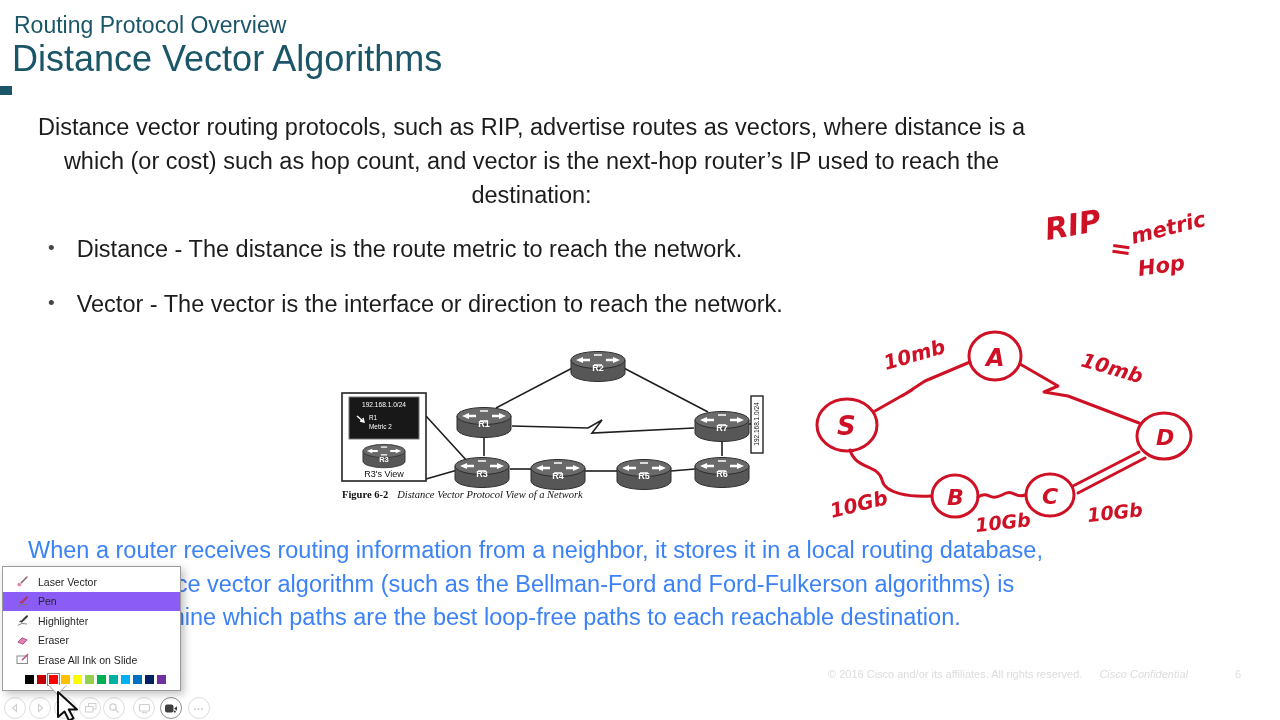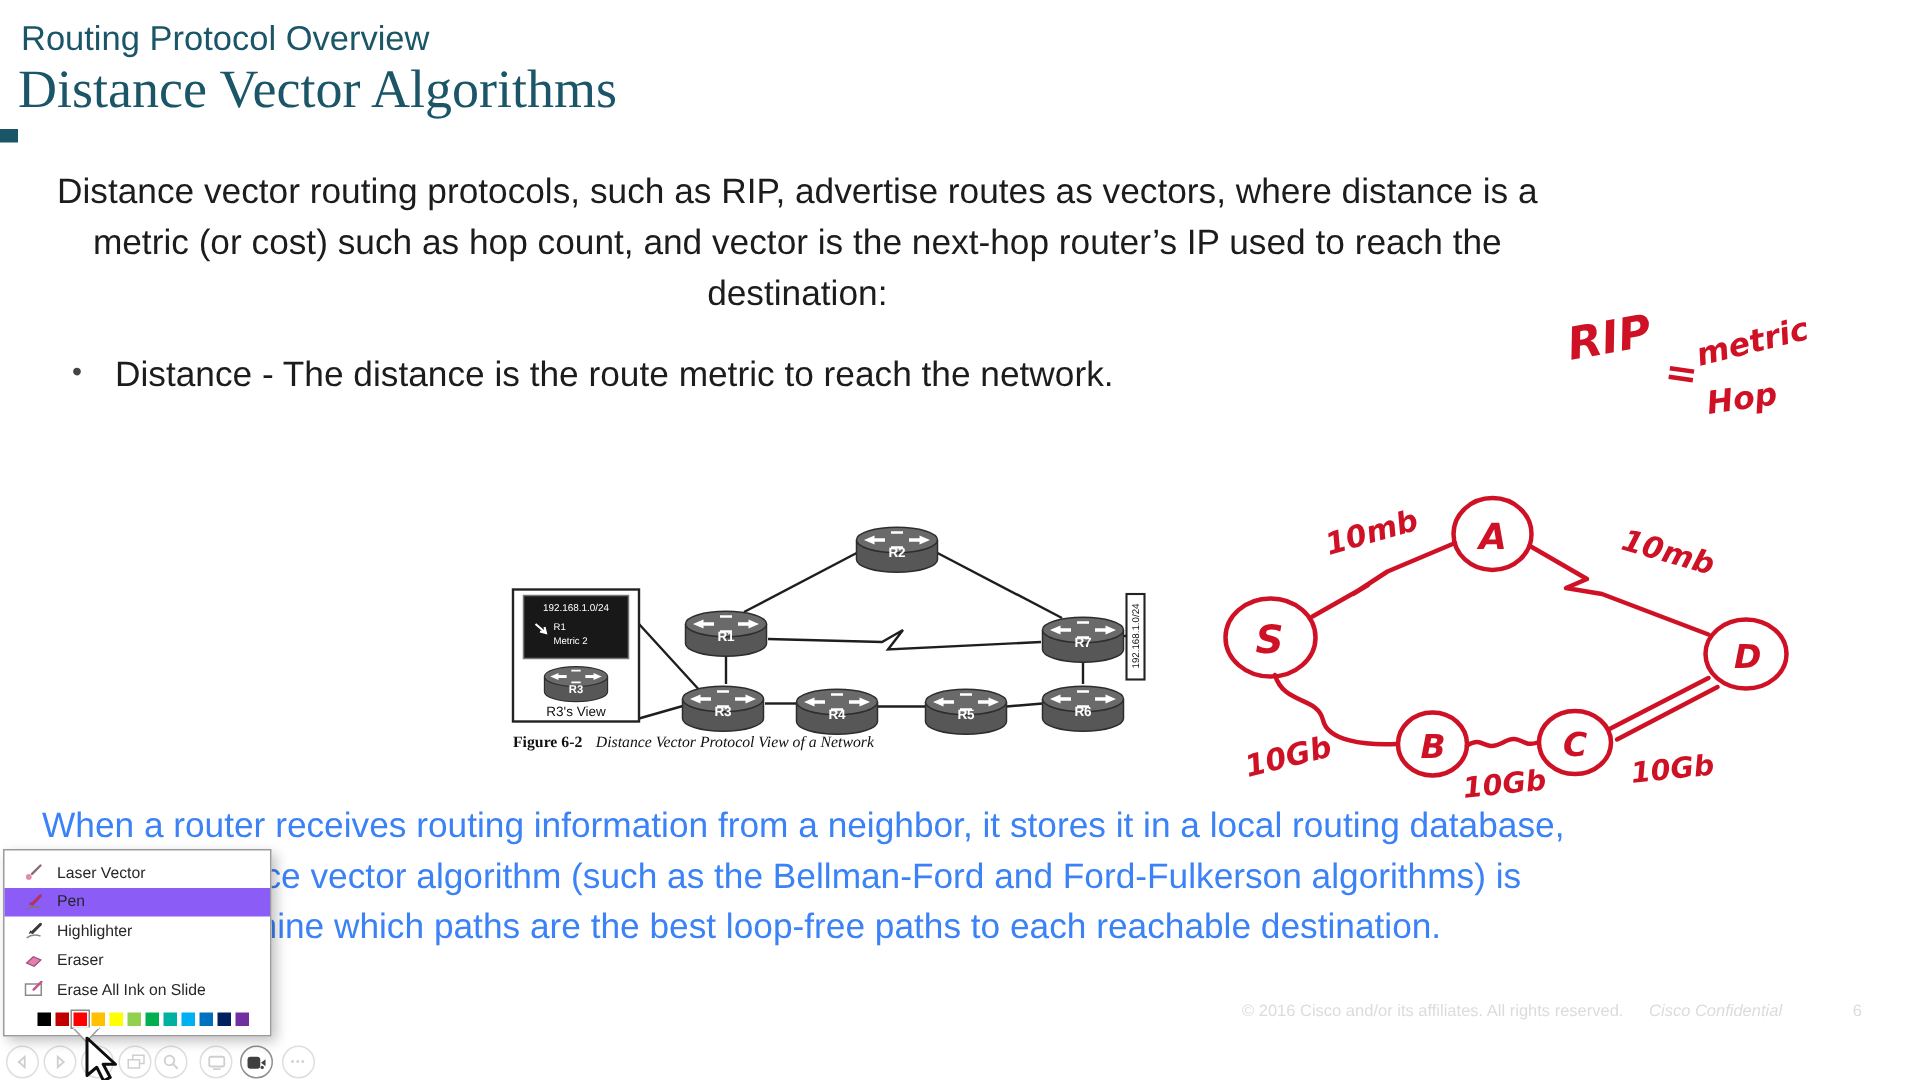--- a/index.html
+++ b/index.html
@@ -2,21 +2,21 @@
 <html><head>
 <meta charset="utf-8">
 <style>
   html,body{margin:0;padding:0;background:#fff;}
   .stage{position:relative;width:1248px;height:720px;background:#ffffff;overflow:hidden;
          font-family:"Liberation Sans",sans-serif;}
   .abs{position:absolute;}
 
   
   .pretitle{left:14px;top:12px;font-size:23px;color:#1a5668;}
-  .title{left:12px;top:38px;font-size:36px;color:#1a5668;font-family:Liberation Serif, serif;}
+  .title{left:12px;top:38px;font-size:36px;color:#1a5668;}
   .accent-square{left:0;top:86px;width:12px;height:9px;background:#1a5668;}
 
   
   .intro{left:38px;top:110px;color:#1c1c1c;font-size:23.5px;line-height:34px;white-space:nowrap;text-align:center;}
   .bullet-row{position:absolute;left:48px;color:#1c1c1c;font-size:23.5px;white-space:nowrap;}
   .bullet-dot{color:#444;font-size:19px;vertical-align:3px;margin-right:22px;}
   .bullet-term{font-weight:normal;}
   .closing{left:28px;top:534px;color:#3b82f6;font-size:23.5px;line-height:33.5px;white-space:nowrap;z-index:2;}
 
   
@@ -53,26 +53,29 @@
 <body>
 
 <div class="stage">
 
   <div class="abs pretitle">Routing Protocol Overview</div>
   <div class="abs title">Distance Vector Algorithms</div>
   <div class="abs accent-square"></div>
 
   <div class="abs intro">
     <div>Distance vector routing protocols, such as RIP, advertise routes as vectors, where distance is a</div>
-    <div>metric (or cost) such as hop count, and vector is the next-hop router’s IP used to reach the</div>
+    <div>which (or cost) such as hop count, and vector is the next-hop router’s IP used to reach the</div>
     <div>destination:</div>
   </div>
 
   <div class="bullet-row" style="top:236px;">
     <span class="bullet-dot">•</span><span class="bullet-term">Distance -</span><span> The distance is the route metric to reach the network.</span>
+  </div>
+  <div class="bullet-row" style="top:291px;">
+    <span class="bullet-dot">•</span><span class="bullet-term">Vector -</span><span> The vector is the interface or direction to reach the network.</span>
   </div>
 
   <svg class="abs figure" viewBox="0 0 440 172">
     <defs>
       <g id="rtr">
         <path d="M-27,0 v13 a27,8.5 0 0 0 54,0 v-13" fill="#575757" stroke="#2d2d2d" stroke-width="1"></path>
         <ellipse cx="0" cy="0" rx="27" ry="8.5" fill="#6a6a6a" stroke="#2d2d2d" stroke-width="1"></ellipse>
         <path d="M-22,0 l7,-3 v1.8 h7 v2.4 h-7 v1.8 z" fill="#ffffff"></path>
         <path d="M22,0 l-7,-3 v1.8 h-7 v2.4 h7 v1.8 z" fill="#ffffff"></path>
         <path d="M-4,-5 h8 M-4,5 h8" stroke="#ffffff" stroke-width="1.6"></path>

